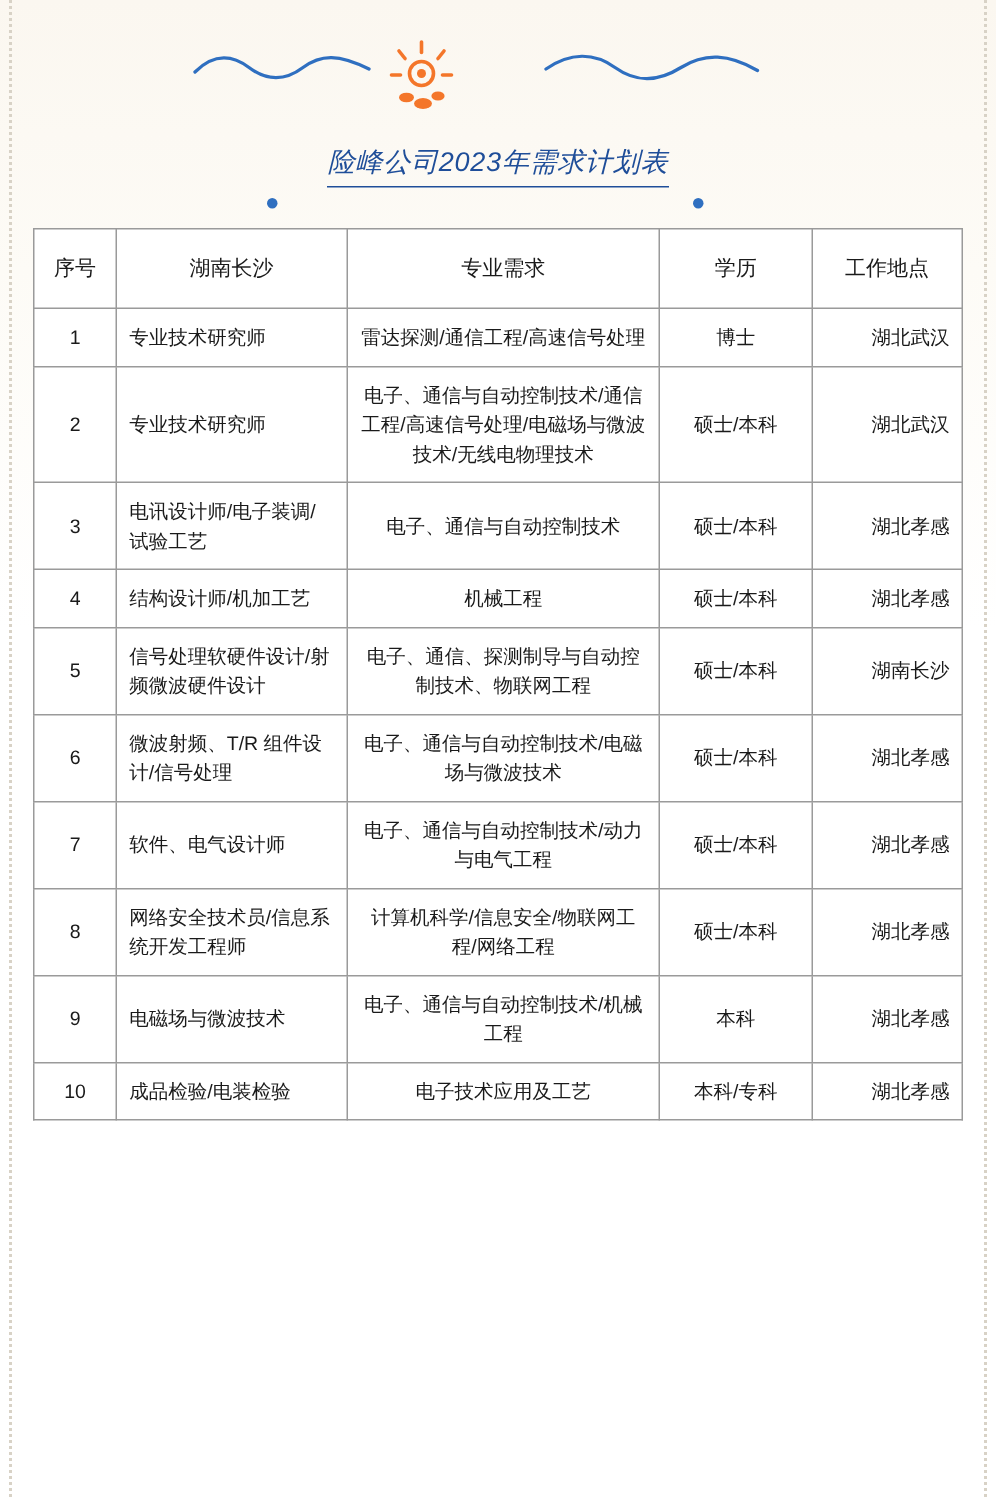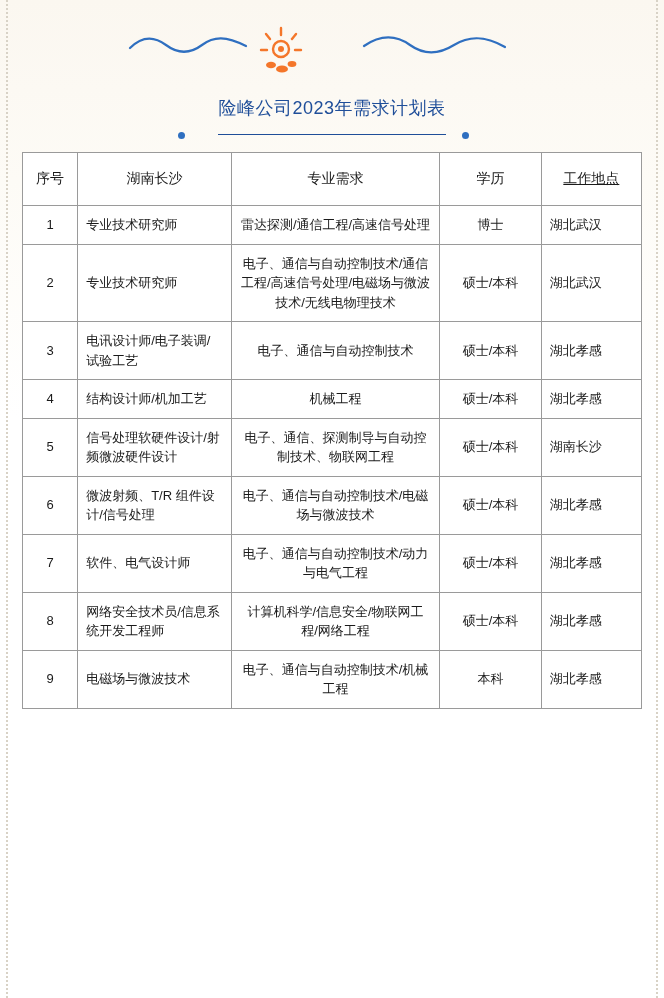--- a/index.html
+++ b/index.html
@@ -54,23 +54,24 @@
   .title-bar {
     position: relative;
     text-align: center;
     height: 58px;
   }
   .doc-title {
     display: inline-block;
     font-size: 18px;
     color: #1f4e99;
     letter-spacing: 0.5px;
-    padding-bottom: 14px;
+    padding-bottom: 4px;
     border-bottom: 1.5px solid #1f4e99;
     font-family: "Liberation Sans", sans-serif;
+    font-style: italic;
   }
   .dot {
     position: absolute;
     width: 7px;
     height: 7px;
     border-radius: 50%;
     background: #2f6fc0;
     top: 36px;
   }
   .dot.left { left: 178px; }
@@ -103,26 +104,26 @@
   }
   table.plan td {
     padding: 9px 8px;
     line-height: 1.5;
     vertical-align: middle;
   }
   td.c-idx { text-align: center; width: 52px; font-size: 13px; }
   td.c-post { width: 150px; }
   td.c-major { width: 205px; text-align: center; }
   td.c-edu { text-align: center; width: 98px; }
-  td.c-loc { text-align: left; width: 97px; }
+  td.c-loc { text-align: right; width: 97px; }
   th.c-idx { width: 52px; }
   th.c-post { width: 150px; }
   th.c-major { width: 205px; }
   th.c-edu { width: 98px; }
-  th.c-loc { width: 97px; text-decoration: underline; }
+  th.c-loc { width: 97px; }
 </style>
 </head>
 <body>
 
 <div class="page">
 
   <div class="rail left"></div>
   <div class="rail right"></div>
 
   <div class="header-deco">
@@ -232,17 +233,24 @@
           <td class="c-edu">硕士/本科</td>
           <td class="c-loc">湖北孝感</td>
         </tr>
         <tr>
           <td class="c-idx">9</td>
           <td class="c-post">电磁场与微波技术</td>
           <td class="c-major">电子、通信与自动控制技术/机械工程</td>
           <td class="c-edu">本科</td>
           <td class="c-loc">湖北孝感</td>
         </tr>
+        <tr>
+          <td class="c-idx">10</td>
+          <td class="c-post">成品检验/电装检验</td>
+          <td class="c-major">电子技术应用及工艺</td>
+          <td class="c-edu">本科/专科</td>
+          <td class="c-loc">湖北孝感</td>
+        </tr>
       </tbody>
     </table>
   </div>
 
 </div>
 
 </body></html>

